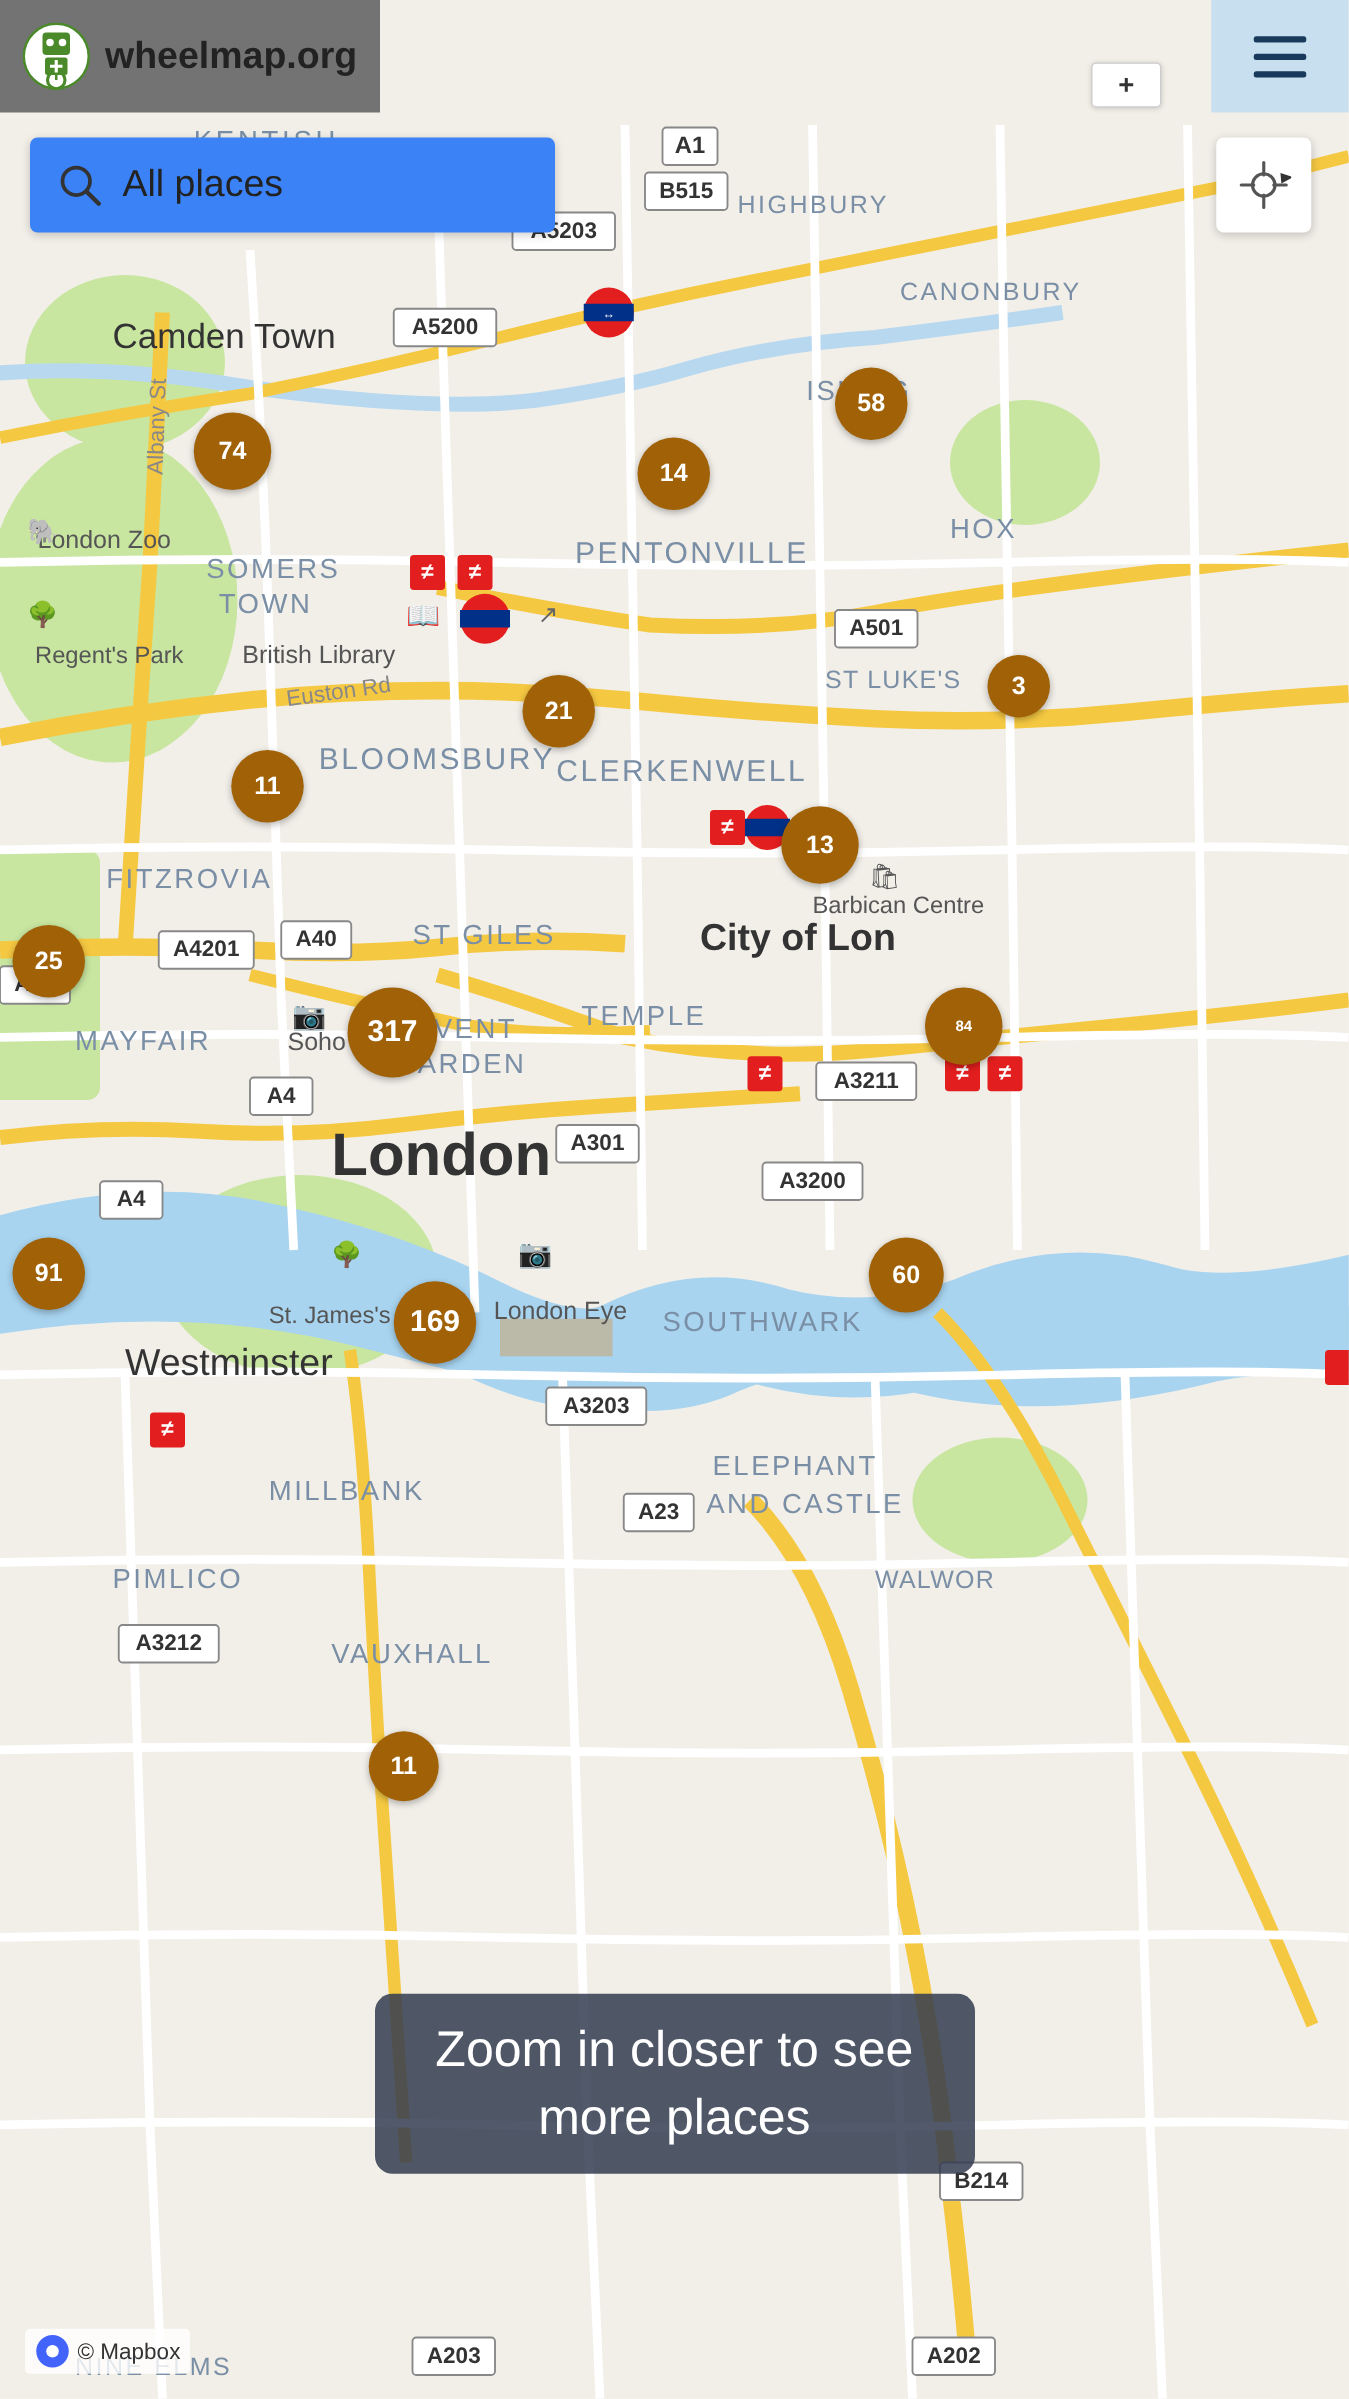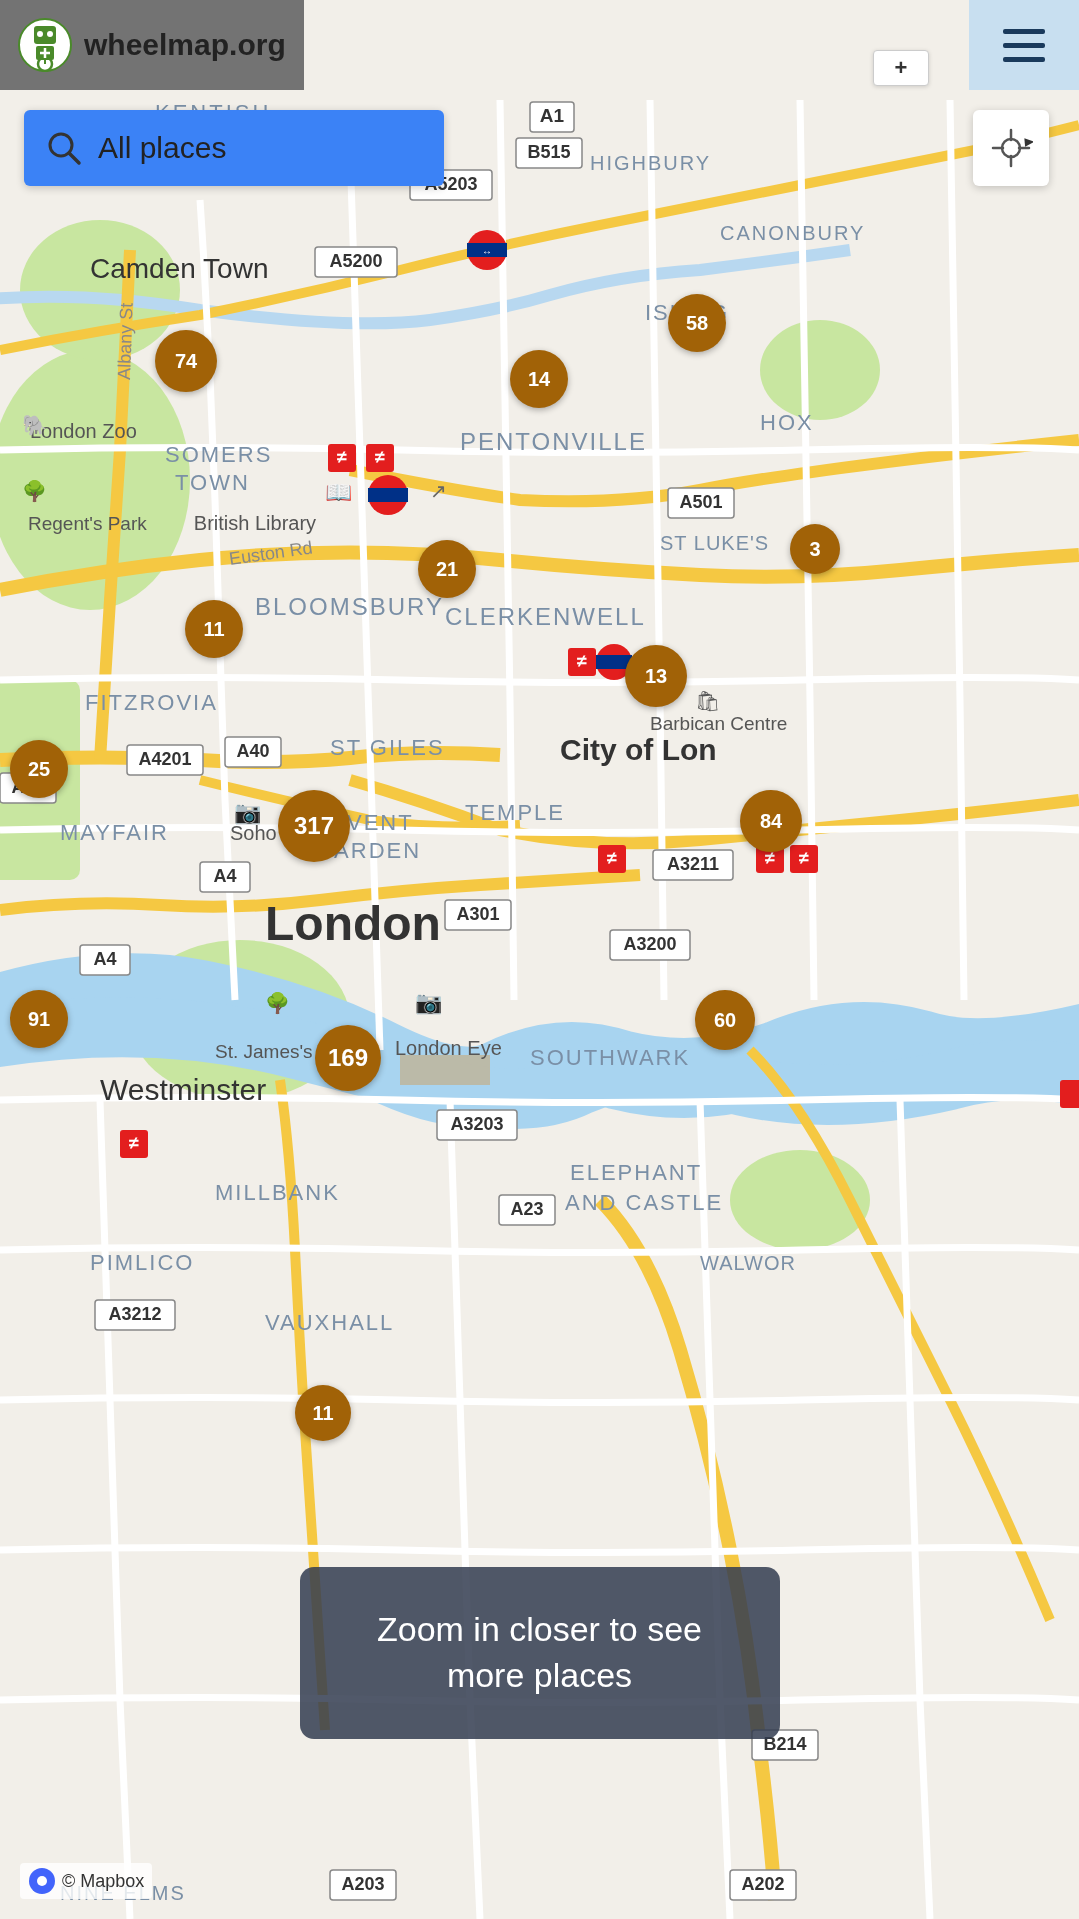--- a/index.html
+++ b/index.html
@@ -139,24 +139,24 @@
     }
 
     
     #zoom-tooltip {
       position: absolute;
       bottom: 180px;
       left: 50%;
       transform: translateX(-50%);
       background: rgba(50, 60, 80, 0.85);
       color: white;
-      font-size: 34px;
+      font-size: 40px;
       font-weight: 400;
       text-align: center;
-      padding: 40px 46px;
+      padding: 18px 46px;
       border-radius: 14px;
       width: 480px;
       line-height: 1.35;
       z-index: 200;
     }
 
     
     #attribution {
       position: absolute;
       bottom: 20px;
@@ -442,21 +442,21 @@
   <div id="clusters">
   <div class="cluster-marker" style="top: 330px; left: 155px; width: 62px; height: 62px; font-size: 20px;">74</div>
       <div class="cluster-marker" style="top: 350px; left: 510px; width: 58px; height: 58px; font-size: 20px;">14</div>
       <div class="cluster-marker" style="top: 294px; left: 668px; width: 58px; height: 58px; font-size: 20px;">58</div>
       <div class="cluster-marker" style="top: 524px; left: 790px; width: 50px; height: 50px; font-size: 20px;">3</div>
       <div class="cluster-marker" style="top: 540px; left: 418px; width: 58px; height: 58px; font-size: 20px;">21</div>
       <div class="cluster-marker" style="top: 600px; left: 185px; width: 58px; height: 58px; font-size: 20px;">11</div>
       <div class="cluster-marker" style="top: 645px; left: 625px; width: 62px; height: 62px; font-size: 20px;">13</div>
       <div class="cluster-marker" style="top: 740px; left: 10px; width: 58px; height: 58px; font-size: 20px;">25</div>
       <div class="cluster-marker" style="top: 790px; left: 278px; width: 72px; height: 72px; font-size: 24px;">317</div>
-      <div class="cluster-marker" style="top: 790px; left: 740px; width: 62px; height: 62px; font-size: 20px; text-align: right;">84</div>
+      <div class="cluster-marker" style="top: 790px; left: 740px; width: 62px; height: 62px; font-size: 12px; text-align: right;">84</div>
       <div class="cluster-marker" style="top: 990px; left: 10px; width: 58px; height: 58px; font-size: 20px;">91</div>
       <div class="cluster-marker" style="top: 1025px; left: 315px; width: 66px; height: 66px; font-size: 24px;">169</div>
       <div class="cluster-marker" style="top: 990px; left: 695px; width: 60px; height: 60px; font-size: 20px;">60</div>
       <div class="cluster-marker" style="top: 1385px; left: 295px; width: 56px; height: 56px; font-size: 20px;">11</div>
     </div>
 
   <div id="header">
     <div id="logo-area">
 
       <svg id="logo-icon" viewBox="0 0 54 54" xmlns="http://www.w3.org/2000/svg">

